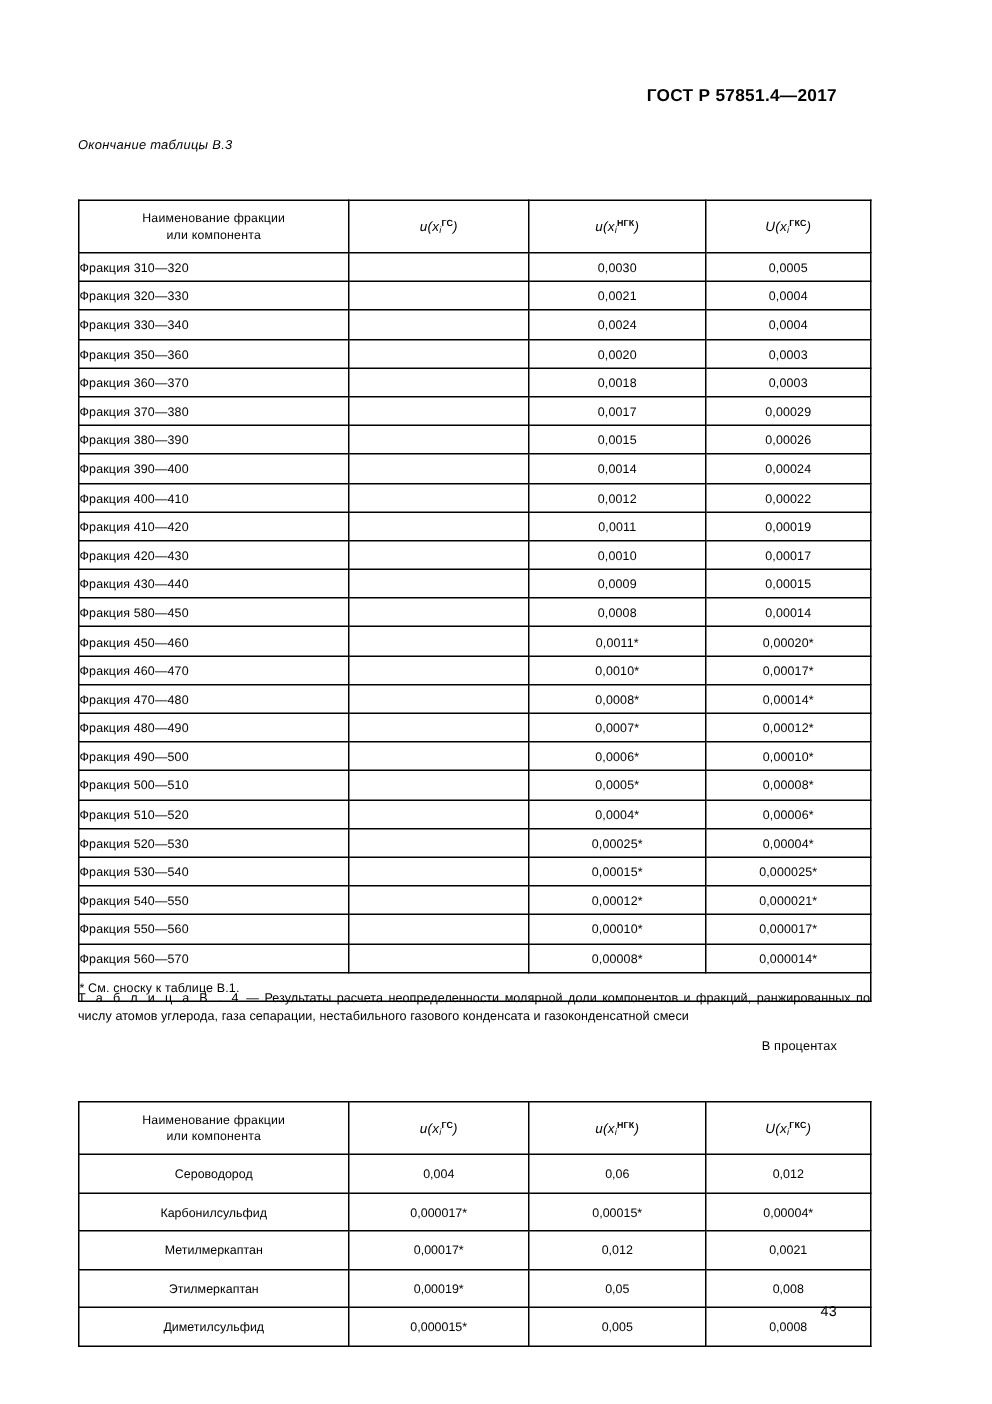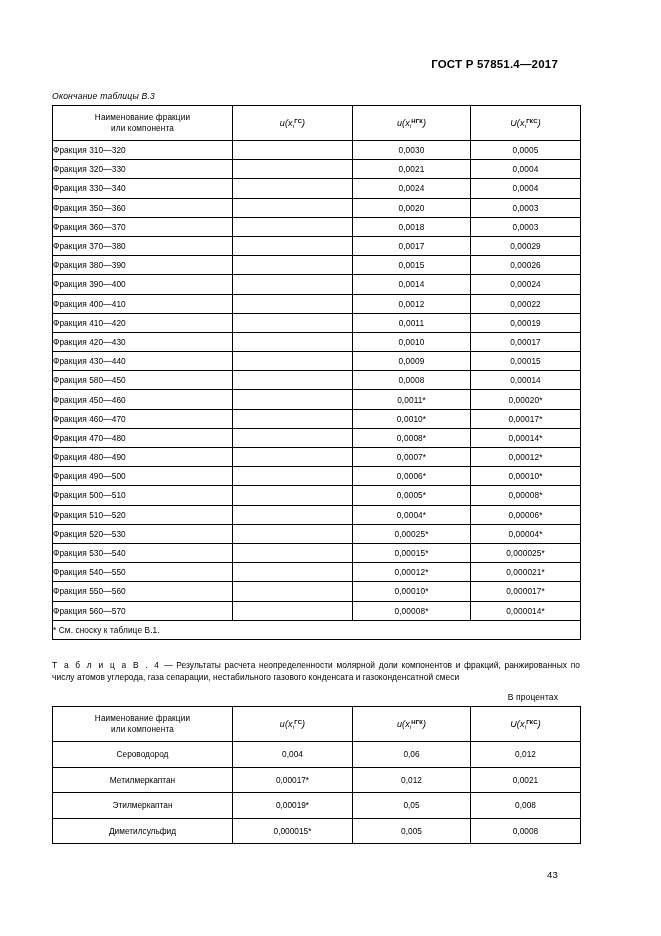--- a/index.html
+++ b/index.html
@@ -46,20 +46,21 @@
     letter-spacing: 0.2px;
     white-space: nowrap;
   }
 
   
   .gost-table {
     position: absolute;
     border-collapse: collapse;
     table-layout: fixed;
     font-size: 8.3px;
+    margin-top: 28px;
   }
   .gost-table td,
   .gost-table th {
     border: 1px solid #000000;
     padding: 0;
     vertical-align: middle;
     font-weight: normal;
   }
   .gost-table .col-name   { width: 180px; }
   .gost-table .col-gs     { width: 120px; }
@@ -382,20 +383,26 @@
       </tr>
     </thead>
     <tbody id="b4-body">
         <tr>
           <td class="b4-row-cell-name">Сероводород</td>
           <td class="b4-row-cell-num">0,004</td>
           <td class="b4-row-cell-num">0,06</td>
           <td class="b4-row-cell-num">0,012</td>
         </tr>
         <tr>
+          <td class="b4-row-cell-name">Карбонилсульфид</td>
+          <td class="b4-row-cell-num">0,000017*</td>
+          <td class="b4-row-cell-num">0,00015*</td>
+          <td class="b4-row-cell-num">0,00004*</td>
+        </tr>
+        <tr>
           <td class="b4-row-cell-name">Метилмеркаптан</td>
           <td class="b4-row-cell-num">0,00017*</td>
           <td class="b4-row-cell-num">0,012</td>
           <td class="b4-row-cell-num">0,0021</td>
         </tr>
         <tr>
           <td class="b4-row-cell-name">Этилмеркаптан</td>
           <td class="b4-row-cell-num">0,00019*</td>
           <td class="b4-row-cell-num">0,05</td>
           <td class="b4-row-cell-num">0,008</td>

